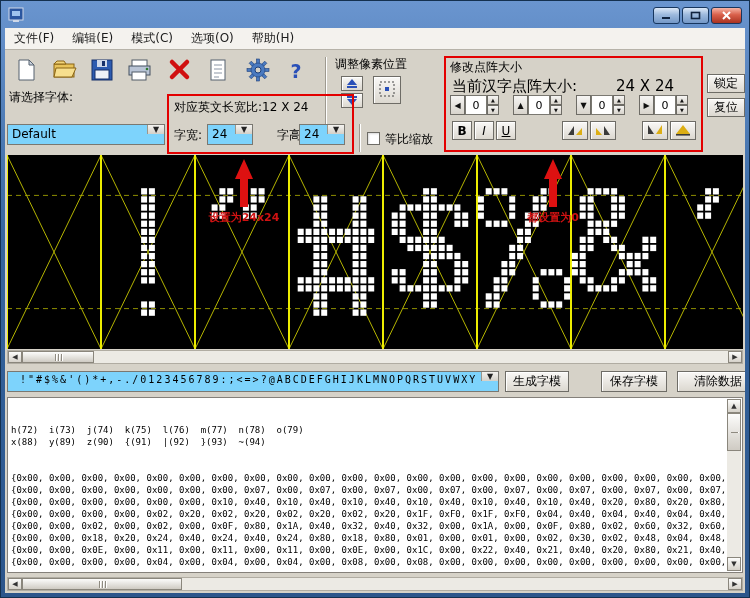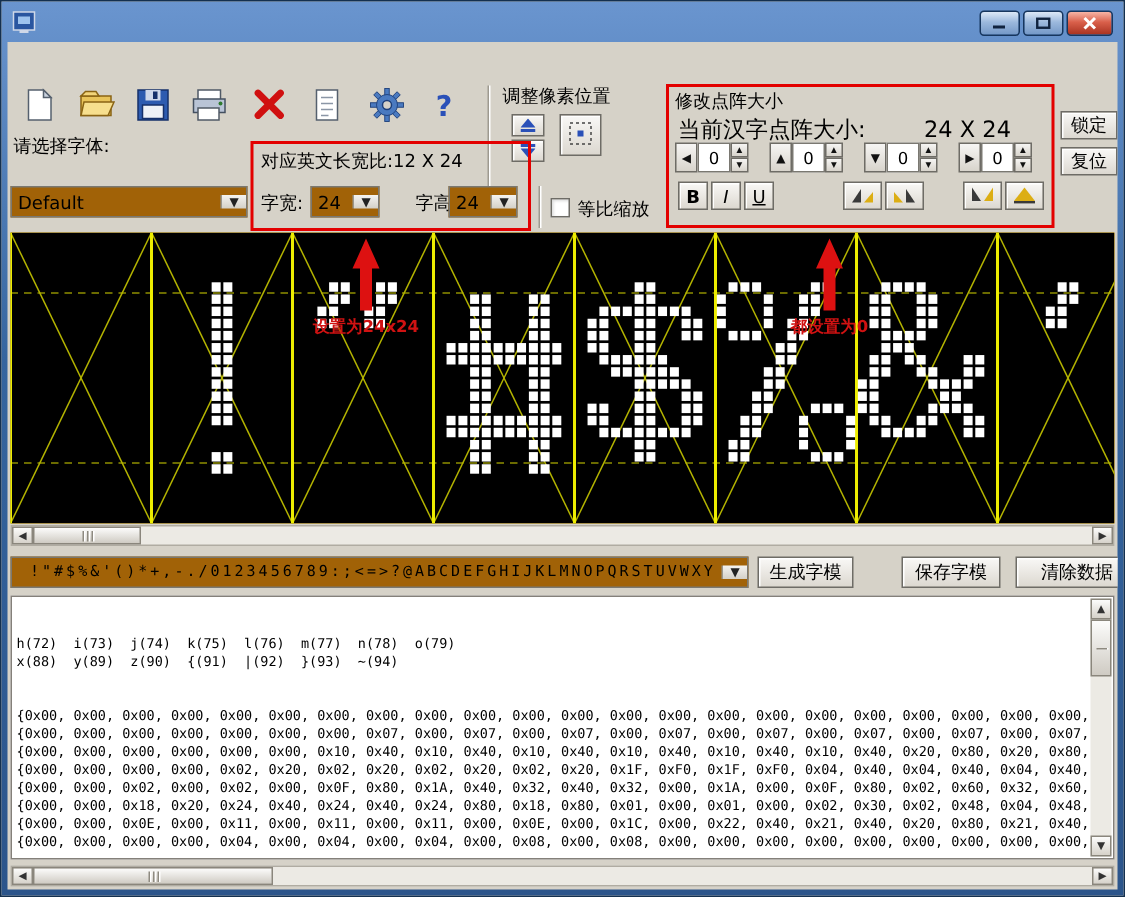--- a/index.html
+++ b/index.html
@@ -33,38 +33,38 @@
   .lbl { position: absolute; color: #000; white-space: nowrap; }
   .lbl-sm { font-size: 15px; }
 
   .redbox { position: absolute; border: 2px solid #e30000; }
 
   .btn3d { background: linear-gradient(#f9f8f6, #dcd8d0); border: 1px solid #6e6c66;
     box-shadow: inset 1px 1px 0 #ffffff; display: flex; align-items: center; justify-content: center;
     font-size: 12px; color: #000; text-align: center; }
   .abs { position: absolute; }
 
-  .combo { background: #a16207; border: 1px solid #7a7871; display: flex; align-items: center; overflow: hidden; }
+  .combo { background: #7dd3fc; border: 1px solid #7a7871; display: flex; align-items: flex-start; overflow: hidden; }
   .combo .val { flex: 1; padding: 2px 4px; white-space: pre; overflow: hidden; }
   .combo .drop { width: 17px; background: linear-gradient(#f4f3f0, #d4d0c8); border-left: 1px solid #9a968c;
     display: flex; align-items: center; justify-content: center; font-size: 8px; color: #222; }
 
   .mini-btn { width: 15px; background: linear-gradient(#f6f5f3, #d8d4cc); border: 1px solid #6e6c66;
     display: flex; align-items: center; justify-content: center; font-size: 8px; color: #111; }
   .spin-unit { display: flex; height: 20px; }
   .spin-field { width: 22px; background: #fff; border: 1px solid #7a7871; font-size: 11px;
     display: flex; align-items: center; justify-content: center; }
   .stepper { width: 12px; display: flex; flex-direction: column; }
   .step-btn { flex: 1; background: linear-gradient(#f6f5f3, #d8d4cc); border: 1px solid #6e6c66;
     font-size: 5px; display: flex; align-items: center; justify-content: center; color: #111; }
 
   .checkbox { position: absolute; width: 13px; height: 13px; background: #fff; border: 1px solid #6e6c66;
     box-shadow: inset 1px 1px 2px #00000026; }
 
-  .lcd-wrap { position: absolute; left: 2px; top: 127px; width: 736px; height: 194px; background: #eab308; }
+  .lcd-wrap { position: absolute; left: 2px; top: 127px; width: 736px; height: 194px; background: #f9a8d4; }
 
   .hscroll { position: absolute; height: 14px; background: #eceae4; border: 1px solid #b0ac a2; border: 1px solid #b0aca2; display: flex; }
   .scroll-btn { width: 14px; background: linear-gradient(#fcfcfb, #d6d2ca); border: 1px solid #8a867c;
     font-size: 7px; display: flex; align-items: center; justify-content: center; color: #333; }
   .scroll-thumb { background: linear-gradient(#fcfcfb, #cfcbc3); border: 1px solid #8a867c;
     display: flex; align-items: center; justify-content: center; gap: 2px; }
   .grip-bar { width: 1px; height: 7px; background: #8e8a80; box-shadow: 1px 0 0 #fff; }
   .scroll-fill { flex: 1; }
 
   .charbar-btn { font-size: 12px; }
@@ -109,20 +109,27 @@
               <line x1="2" y1="1" x2="9" y2="8"></line>
               <line x1="9" y1="1" x2="2" y2="8"></line>
             </g>
           </svg>
       </div>
     </div>
   </div>
 
   <div class="client">
 
+    <div class="menubar">
+        <span class="menu-item">文件(F)</span>
+        <span class="menu-item">编辑(E)</span>
+        <span class="menu-item">模式(C)</span>
+        <span class="menu-item">选项(O)</span>
+        <span class="menu-item">帮助(H)</span>
+      </div>
 
     <div class="tool-btn" style="left:4px">
         <span><svg width="22" height="24">
             <path d="M4 2 h10 l5 5 v15 h-15 z" fill="#fff" stroke="#55606e"></path>
             <path d="M14 2 v5 h5 z" fill="#c9d2de" stroke="#55606e"></path>
           </svg></span>
       </div>
     <div class="tool-btn" style="left:42px">
         <span><svg width="26" height="24">
             <rect x="3" y="6" width="20" height="13" fill="#e8c35a" stroke="#8a6414"></rect>

